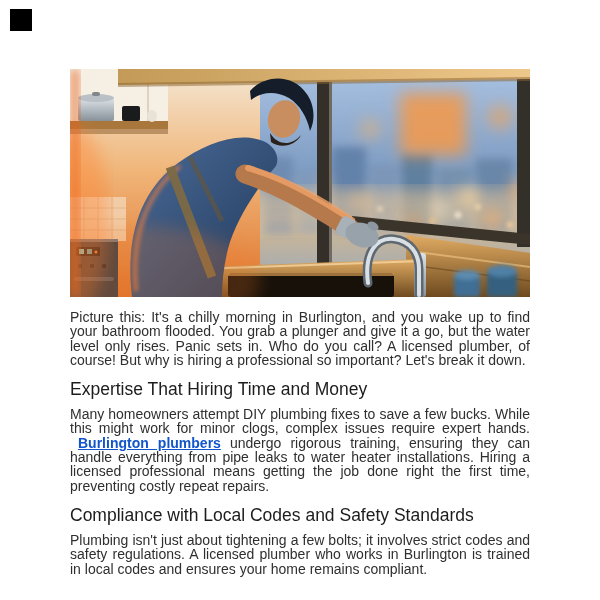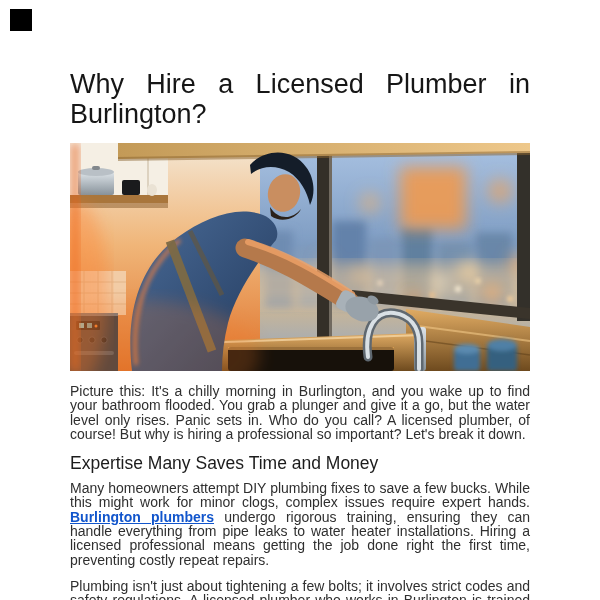--- a/index.html
+++ b/index.html
@@ -34,30 +34,30 @@
     text-align: justify;
   }
   h2.section-heading {
     margin: 8px 0 7px 0;
     font-size: 17.5px; line-height: 21px; font-weight: 400;
     color: #1c1c1c;
   }
   a.inline-link {
     color: #1155CC; font-weight: 700; text-decoration: underline;
     cursor: pointer;
+    margin-left: 8px;
   }
 </style>
 </head>
 <body>
 
 <div class="site-logo"></div>
 
 <main class="content">
 
-  <h1 class="article-title">Why Hire a Licensed Plumber in Burlington?</h1>
 
   <figure class="hero" role="img" aria-label="Plumber in a navy shirt with tool straps and gray work gloves fixing a curved chrome kitchen faucet over a stainless sink, warm orange kitchen light on the left, large windows with a blurred blue-and-orange city skyline at dusk on the right">
     <svg width="460" height="228" viewBox="0 0 460 228" preserveAspectRatio="none">
       <defs>
         <linearGradient id="sky" x1="0" y1="0" x2="0" y2="1">
           <stop offset="0" stop-color="#a9c2e2"></stop>
           <stop offset="0.45" stop-color="#7e9cc2"></stop>
           <stop offset="0.75" stop-color="#c3b49c"></stop>
           <stop offset="1" stop-color="#8fa6c4"></stop>
         </linearGradient>
@@ -211,20 +211,21 @@
       </g>
 
       <rect x="0" y="0" width="10" height="228" fill="#e55f1d" opacity="0.55" filter="url(#b4)"></rect>
       <ellipse cx="8" cy="150" rx="30" ry="92" fill="#ff7a26" opacity="0.35" filter="url(#b8)"></ellipse>
       <ellipse cx="70" cy="212" rx="120" ry="55" fill="#f07828" opacity="0.22" filter="url(#b8)"></ellipse>
     </svg>
   </figure>
 
   <p class="body-text">Picture this: It's a chilly morning in Burlington, and you wake up to find your bathroom flooded. You grab a plunger and give it a go, but the water level only rises. Panic sets in. Who do you call? A licensed plumber, of course! But why is hiring a professional so important? Let's break it down.</p>
 
-  <h2 class="section-heading">Expertise Many Saves Time and Money</h2>
+  <h2 class="section-heading">Expertise That Hiring Time and Money</h2>
 
   <p class="body-text"><span>Many homeowners attempt DIY plumbing fixes to save a few bucks. While this might work for minor clogs, complex issues require expert hands. </span><a class="inline-link" href="#">Burlington plumbers</a><span> undergo rigorous training, ensuring they can handle everything from pipe leaks to water heater installations. Hiring a licensed professional means getting the job done right the first time, preventing costly repeat repairs.</span></p>
 
+  <h2 class="section-heading">Compliance with Local Codes and Safety Standards</h2>
 
   <p class="body-text">Plumbing isn't just about tightening a few bolts; it involves strict codes and safety regulations. A licensed plumber who works in Burlington is trained in local codes and ensures your home remains compliant.</p>
 
 </main>
 
 </body></html>

